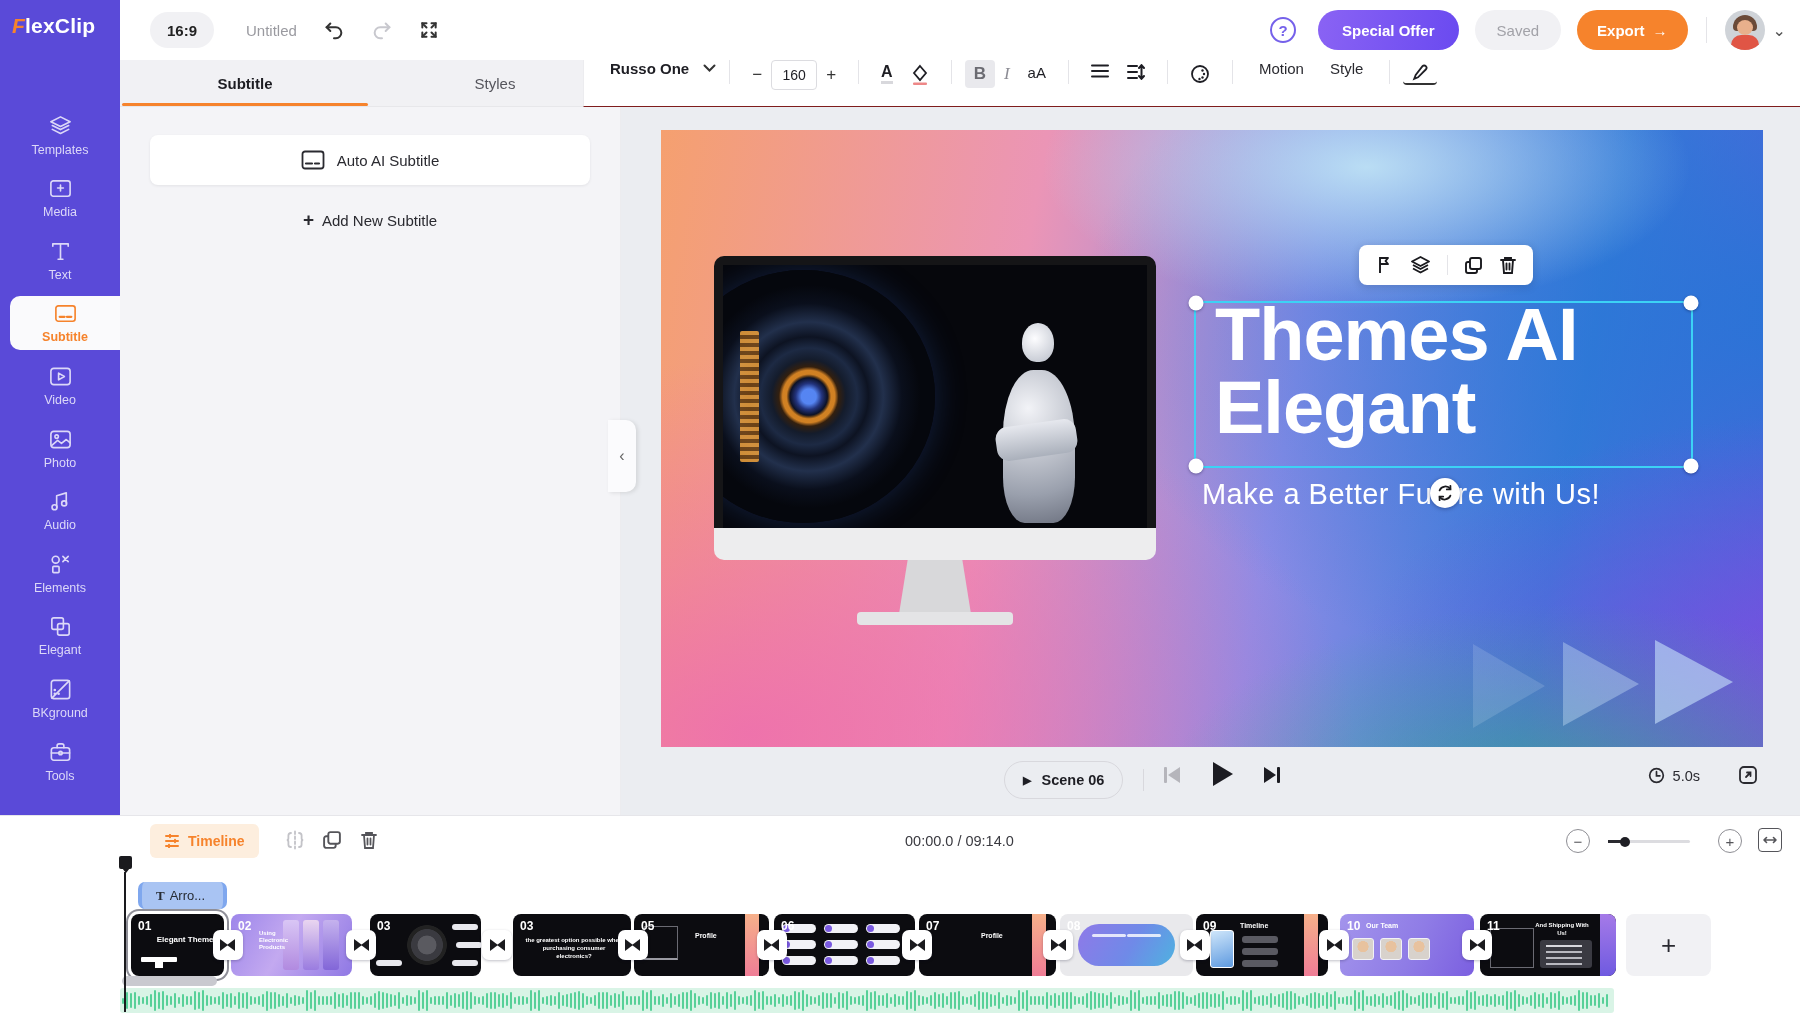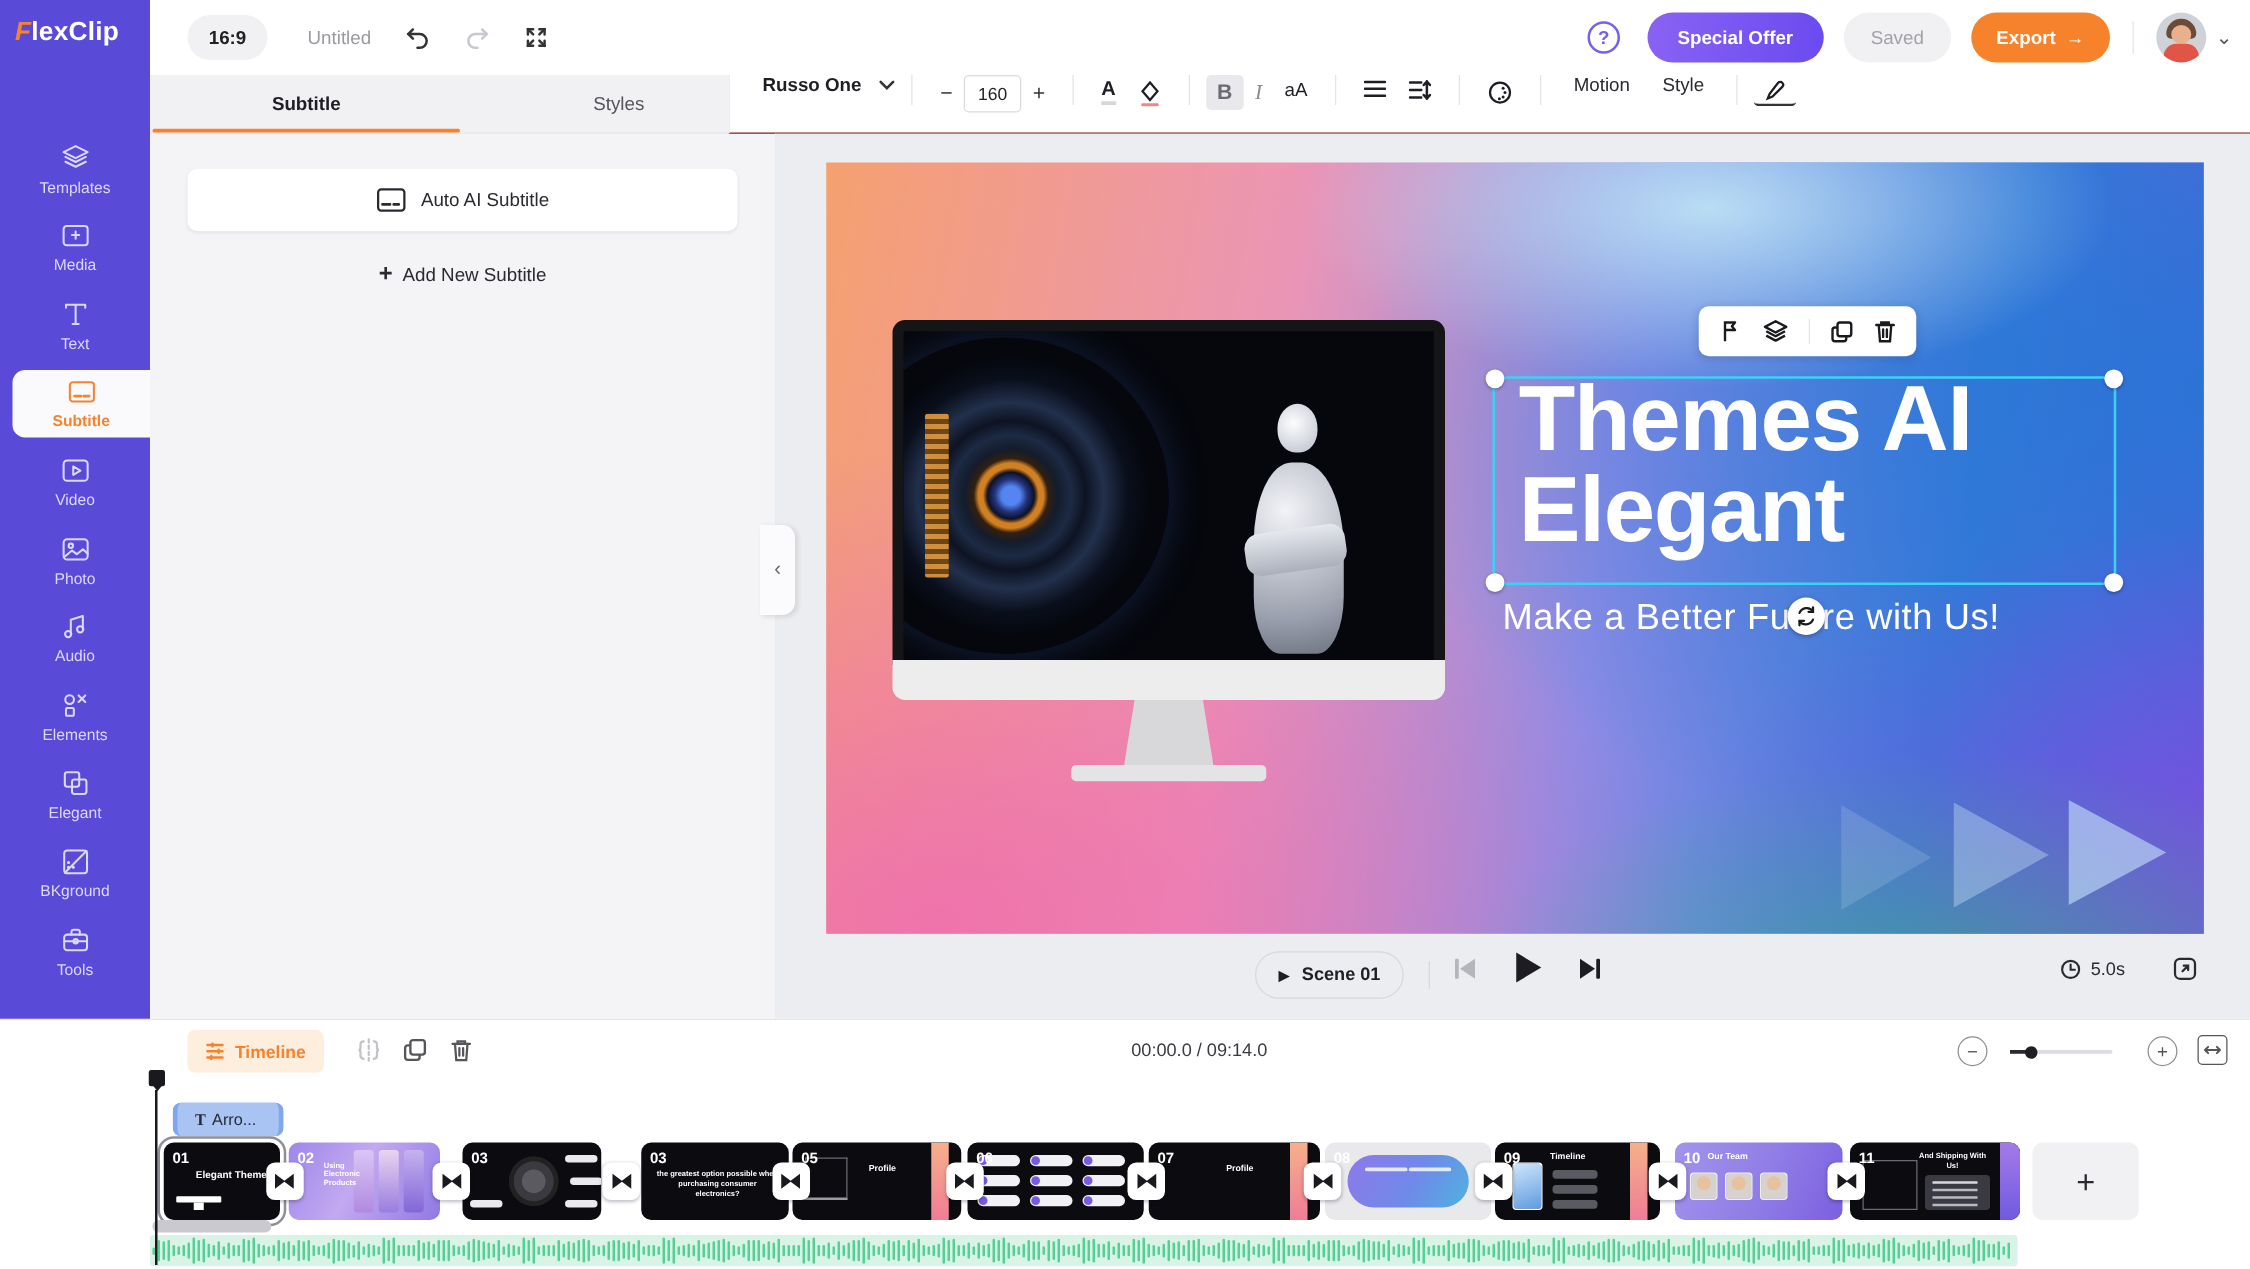--- a/index.html
+++ b/index.html
@@ -458,21 +458,21 @@
             <path d="M16 2v4h-4"></path>
             <path d="M16 13a7 7 0 0 1-12 1.5"></path>
             <path d="M4 18v-4h4"></path>
           </svg>
       </div>
     </div>
 
     <div class="controls">
       <div class="scene-pill">
         <span style="font-size:11px;">▶</span>
-        <span>Scene 01</span>
+        <span>Scene 06</span>
       </div>
       <div class="pc-div"></div>
       <div class="pc-btn" style="left:540px;">
           <svg width="22" height="24" viewBox="0 0 22 24" fill="#b5b5bb">
             <rect x="3" y="4" width="3" height="16" rx="1"></rect>
             <path d="M19 4v16L7 12z"></path>
           </svg>
         </div>
       <div class="pc-btn" style="left:588px;top:13px;">
           <svg width="26" height="28" viewBox="0 0 26 28" fill="#1c1c22">

